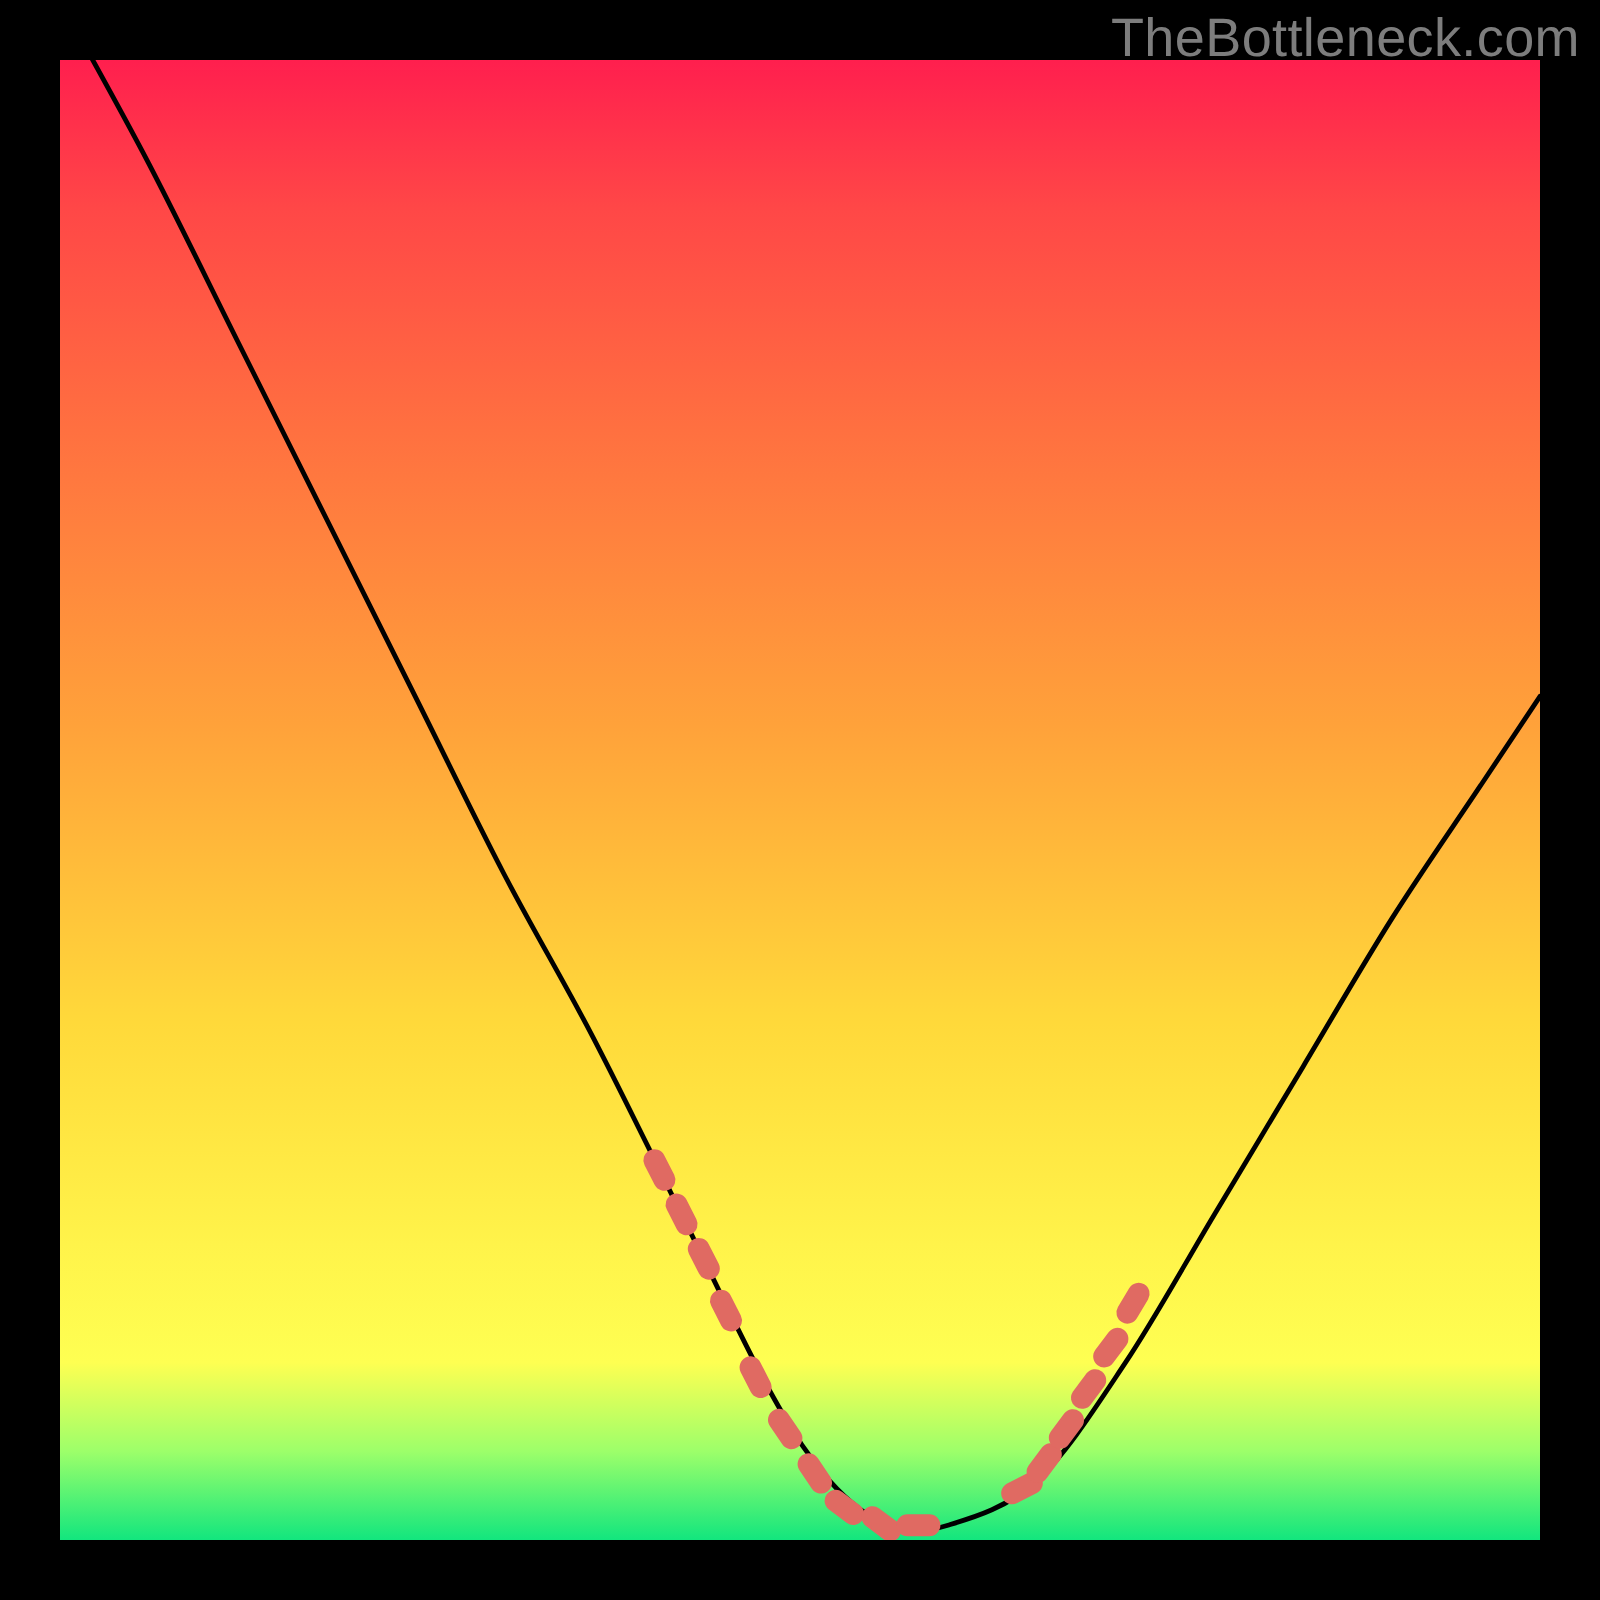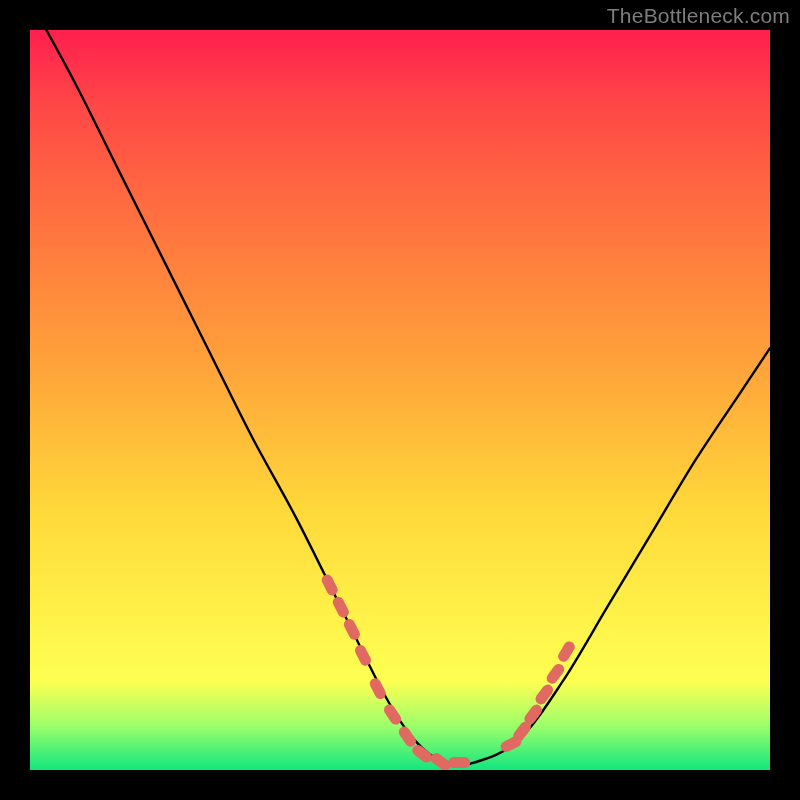--- a/index.html
+++ b/index.html
@@ -34,21 +34,21 @@
       #fff34a 80%,
       #feff52 88%,
       #9dff6a 94%,
       #12e67e 100%);
   }
   .watermark {
     position: absolute;
     top: 4px;
     right: 10px;
     color: #7d7d7d;
-    font-size: 21px;
+    font-size: 27px;
     font-weight: 500;
     letter-spacing: 0.2px;
   }
   svg.curve {
     position: absolute;
     top: 0;
     left: 0;
     width: 740px;
     height: 740px;
   }

